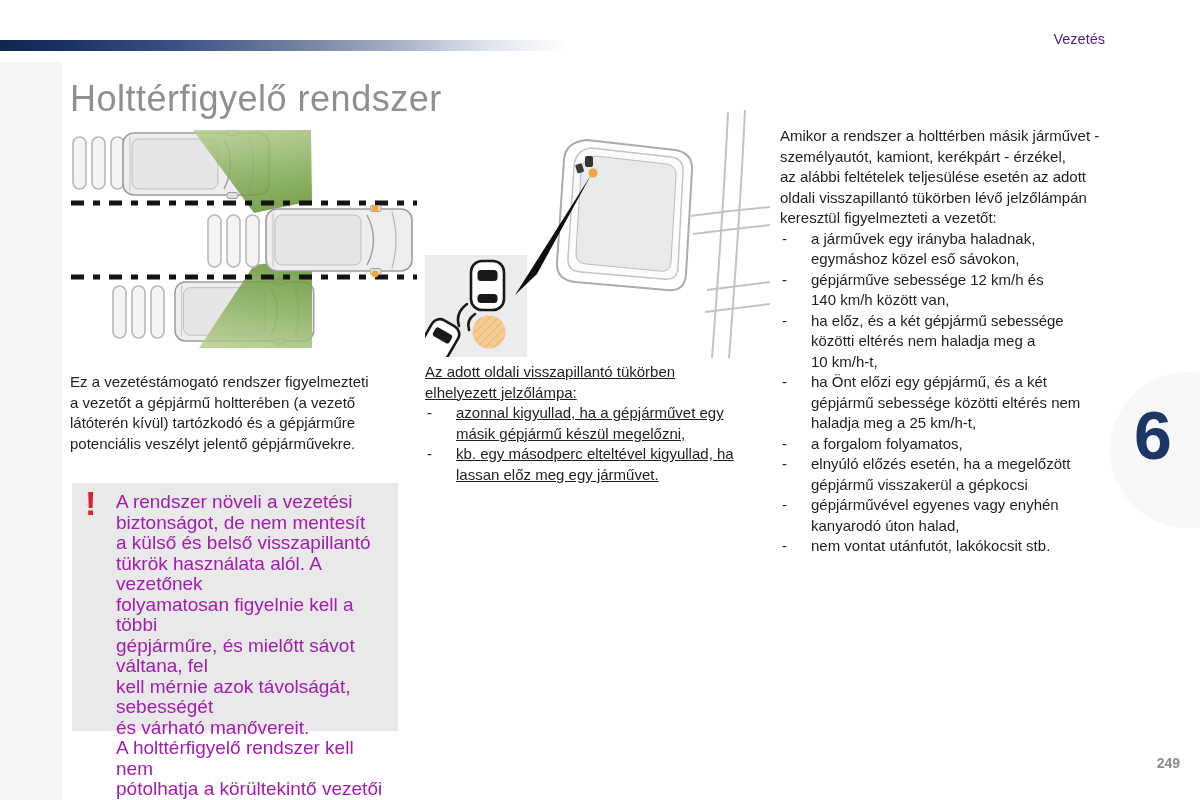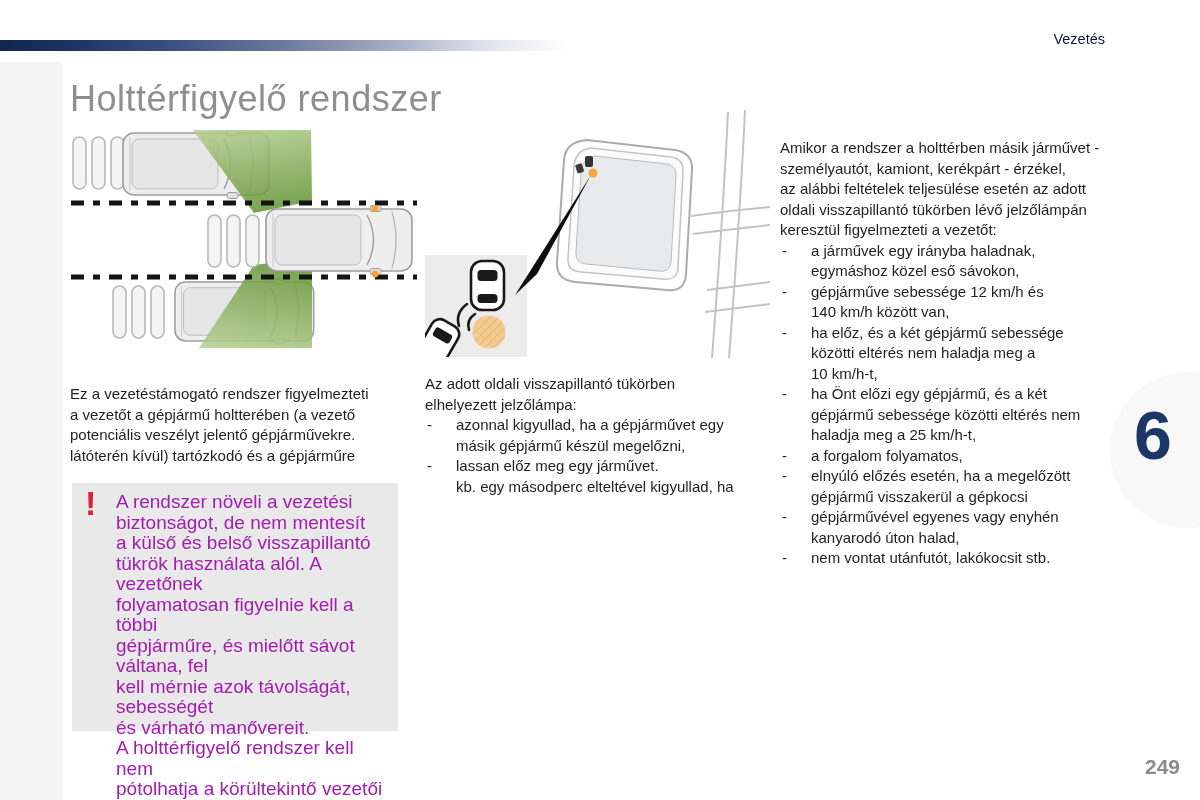--- a/index.html
+++ b/index.html
@@ -5,40 +5,40 @@
   html,body{margin:0;padding:0;background:#ffffff;}
   .page{
     position:relative;width:1200px;height:800px;overflow:hidden;background:#ffffff;
     font-family:"Liberation Sans", sans-serif;color:#1f1f1f;
   }
   .left-rail{position:absolute;left:0;top:62px;width:62px;height:738px;background:#f5f5f5;}
   .top-bar{
     position:absolute;left:0;top:40px;width:592px;height:11px;
     background:linear-gradient(to right,#10264e 0%,#1c3463 12%,#3c5284 30%,#72809f 50%,#aab3c8 68%,#dfe3ec 82%,rgba(255,255,255,0) 96%);
   }
-  .section-header{position:absolute;top:31px;right:95px;font-size:14.5px;color:#0f172a;}
+  .section-header{position:absolute;top:31px;right:95px;font-size:14.5px;color:#4c1d95;}
   .page-title{position:absolute;left:70px;top:78px;font-size:36px;color:#8f8f8f;font-weight:400;letter-spacing:0.5px;}
   .figure{position:absolute;}
   .figure svg{display:block;}
   .fig-lanes{left:65px;top:130px;}
   .fig-mirror{left:425px;top:110px;}
-  .textcol{position:absolute;font-size:15px;line-height:20.5px;color:#1f1f1f;margin-top:12px;}
+  .textcol{position:absolute;font-size:15px;line-height:20.5px;color:#1f1f1f;}
   .left-intro{left:70px;top:372px;width:340px;}
-  .mid-col{left:425px;top:362px;width:345px;}
+  .mid-col{left:425px;top:362px;width:345px;text-decoration:underline;}
   .right-col{left:780px;top:126px;width:335px;}
   .dlist{list-style:none;margin:0;padding:0;}
   .dlist li{position:relative;padding-left:31px;}
   .dlist .dash{position:absolute;left:2px;top:0;}
   .warning-box{position:absolute;left:72px;top:483px;width:326px;height:248px;background:#e9e9e9;}
   .warn-icon{position:absolute;left:13px;top:3px;font-size:34px;line-height:34px;font-weight:bold;color:#da2332;}
   .warn-text{position:absolute;left:44px;top:9px;width:276px;font-size:19px;line-height:20.5px;color:#a21caf;}
   .chapter-tab{position:absolute;left:1110px;top:372px;width:156px;height:156px;border-radius:50%;background:#f8f8f8;}
   .chapter-number{position:absolute;left:1118px;top:403px;width:70px;text-align:center;
     font-size:68px;line-height:64px;font-weight:bold;color:#1c3766;}
-  .page-number{position:absolute;right:20px;top:755px;font-size:21px;font-weight:bold;color:#8c8c8c;}
+  .page-number{position:absolute;right:20px;top:755px;font-size:14px;font-weight:bold;color:#8c8c8c;}
 </style>
 </head>
 <body>
 
 <div class="page">
 
   <div class="left-rail"></div>
   <div class="top-bar"></div>
 
   <div class="section-header">Vezetés</div>
@@ -141,42 +141,42 @@
         <circle cx="64" cy="222" r="16.5" fill="url(#hA)"></circle>
         <circle cx="64" cy="222" r="16.5" fill="url(#hB)"></circle>
       </g>
       <polygon points="90,185 112,164 166,65" fill="#0e0e0e"></polygon>
     </svg>
   </div>
 
   <div class="textcol left-intro">
       <div>Ez a vezetéstámogató rendszer figyelmezteti</div>
       <div>a vezetőt a gépjármű holtterében (a vezető</div>
+      <div>látóterén kívül) tartózkodó és a gépjárműre</div>
       <div>potenciális veszélyt jelentő gépjárművekre.</div>
-      <div>látóterén kívül) tartózkodó és a gépjárműre</div>
     </div>
 
   <div class="textcol mid-col">
     <div>
         <div>Az adott oldali visszapillantó tükörben</div>
         <div>elhelyezett jelzőlámpa:</div>
       </div>
     <ul class="dlist">
       <li>
         <span class="dash">-</span>
         <div>
             <div>azonnal kigyullad, ha a gépjárművet egy</div>
             <div>másik gépjármű készül megelőzni,</div>
           </div>
       </li>
       <li>
         <span class="dash">-</span>
         <div>
+            <div>kb. egy másodperc elteltével kigyullad, ha</div>
             <div>lassan előz meg egy járművet.</div>
-            <div>kb. egy másodperc elteltével kigyullad, ha</div>
           </div>
       </li>
     </ul>
   </div>
 
   <div class="textcol right-col">
     <div>
         <div>Amikor a rendszer a holttérben másik járművet -</div>
         <div>személyautót, kamiont, kerékpárt - érzékel,</div>
         <div>az alábbi feltételek teljesülése esetén az adott</div>

